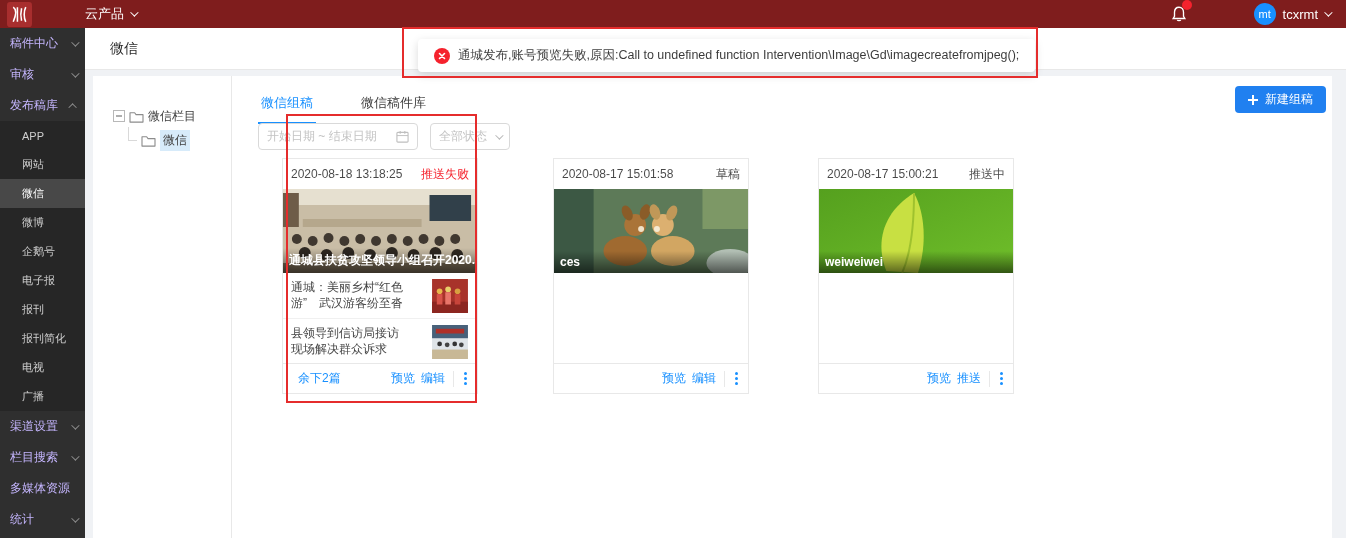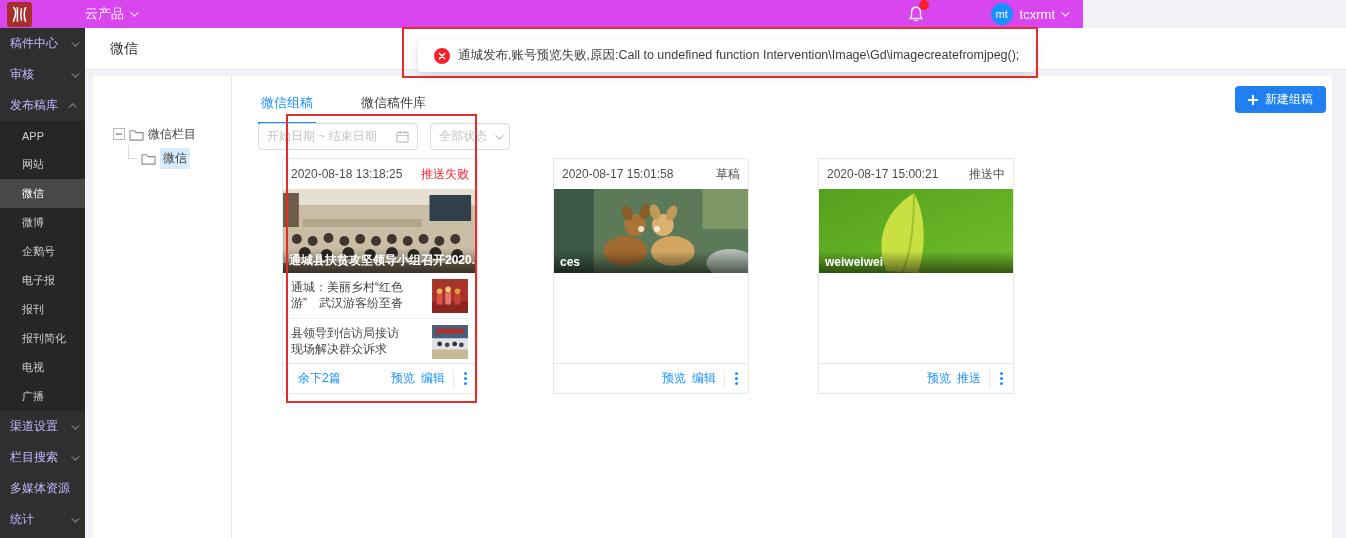--- a/index.html
+++ b/index.html
@@ -1,20 +1,20 @@
 <!DOCTYPE html>
 <html><head>
 <meta charset="utf-8">
 <style>
   * { margin:0; padding:0; box-sizing:border-box; }
   body { font-family:"Liberation Sans","DejaVu Sans",sans-serif; background:#e8e8e8; }
   .screen { position:relative; width:1346px; height:538px; background:#f0f2f5; overflow:hidden; font-size:12px; }
 
   
-  .topbar { position:absolute; left:0; top:0; width:1083px; height:28px; background:#d946ef; display:flex; align-items:center; z-index:20;justify-content:center; }
+  .topbar { position:absolute; left:0; top:0; width:1346px; height:28px; background:#7f1d1d; display:flex; align-items:center; z-index:20;justify-content:center; }
   .logo { width:25px; height:24px; margin-left:7px; cursor:pointer; }
   .product { display:flex; align-items:center; gap:6px; color:#fff; font-size:13px; margin-left:53px; cursor:pointer; }
   .tb-spacer { flex:1; }
   .chev { display:inline-block; width:6px; height:6px; border-right:1.4px solid currentColor; border-bottom:1.4px solid currentColor; transform:rotate(45deg) translateY(-2px); }
   .chev.up { transform:rotate(-135deg) translateY(-2px); }
   .bell-wrap { position:relative; width:18px; height:18px; margin-right:66px; cursor:pointer; }
   .badge-dot { position:absolute; right:-4px; top:-5px; width:10px; height:10px; border-radius:50%; background:#f5222d; }
   .avatar { width:22px; height:22px; border-radius:50%; background:#1890ff; color:#fff; font-size:11px; display:flex; align-items:center; justify-content:center; margin-right:7px; }
   .user { display:flex; align-items:center; gap:6px; color:#fff; font-size:13px; margin-right:16px; cursor:pointer; }
 
@@ -31,21 +31,21 @@
   .page-header { position:absolute; left:85px; top:28px; width:1261px; height:42px; background:#fff; border-bottom:1px solid #e8e8e8; display:flex; align-items:center; padding-left:25px; font-size:14px; color:rgba(0,0,0,.85); z-index:5; }
 
   
   .content { position:absolute; left:85px; top:71px; width:1261px; height:467px; background:#f0f2f5; }
   .panel { position:absolute; left:8px; top:5px; width:1239px; height:462px; background:#fff; display:flex; }
 
   .tree-pane { width:139px; border-right:1px solid #e8e8e8; padding:14px 0 0 20px; }
   .search-box { width:112px; height:26px; border:1px solid #d9d9d9; border-radius:4px; display:flex; align-items:center; padding:0 7px; background:#fff; }
   .search-box input { border:none; outline:none; width:80px; font-size:12px; color:#333; font-family:inherit; }
   .search-box input::placeholder { color:#bfbfbf; }
-  .tree { margin-top:32px; }
+  .tree { margin-top:14px; }
   .tree-row { display:flex; align-items:center; gap:4px; height:24px; font-size:12px; color:#404040; cursor:pointer; }
   .tree-row.child { padding-left:15px; }
   .conn { width:9px; height:14px; border-left:1px solid #d9d9d9; border-bottom:1px solid #d9d9d9; margin-top:-12px; }
   .tree-label.sel { background:#d7ebfa; padding:2px 3px; }
 
   .main-pane { flex:1; position:relative; }
   .tabs-row { position:absolute; left:26px; top:14px; display:flex; gap:42px; }
   .tab { font-size:13px; color:rgba(0,0,0,.78); padding:4px 3px 10px; cursor:pointer; }
   .tab.active { color:#1890ff; border-bottom:2px solid #1890ff; }
   .new-btn { position:absolute; right:6px; top:10px; height:27px; background:#2080f0; border-radius:4px; color:#fff; font-size:12px; padding:0 13px; display:flex; align-items:center; gap:7px; cursor:pointer; border:none; font-family:inherit; }

